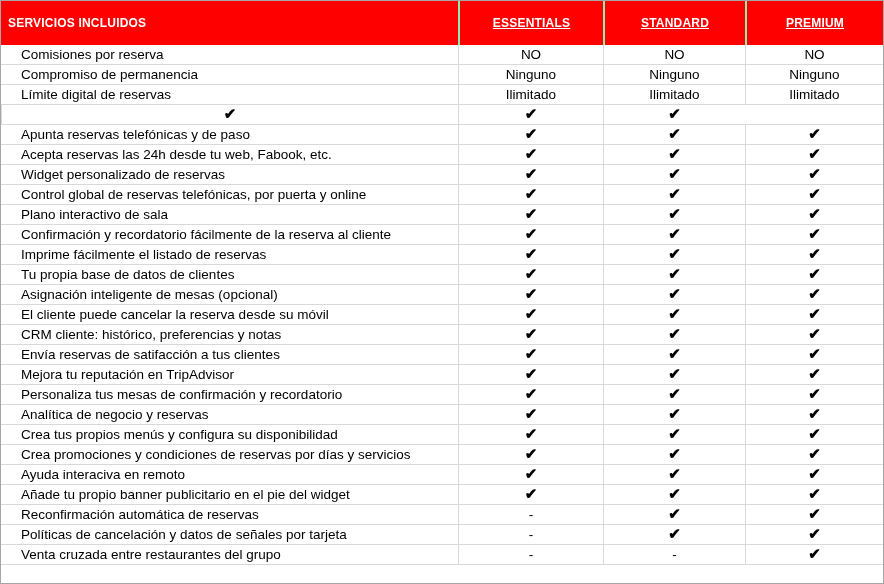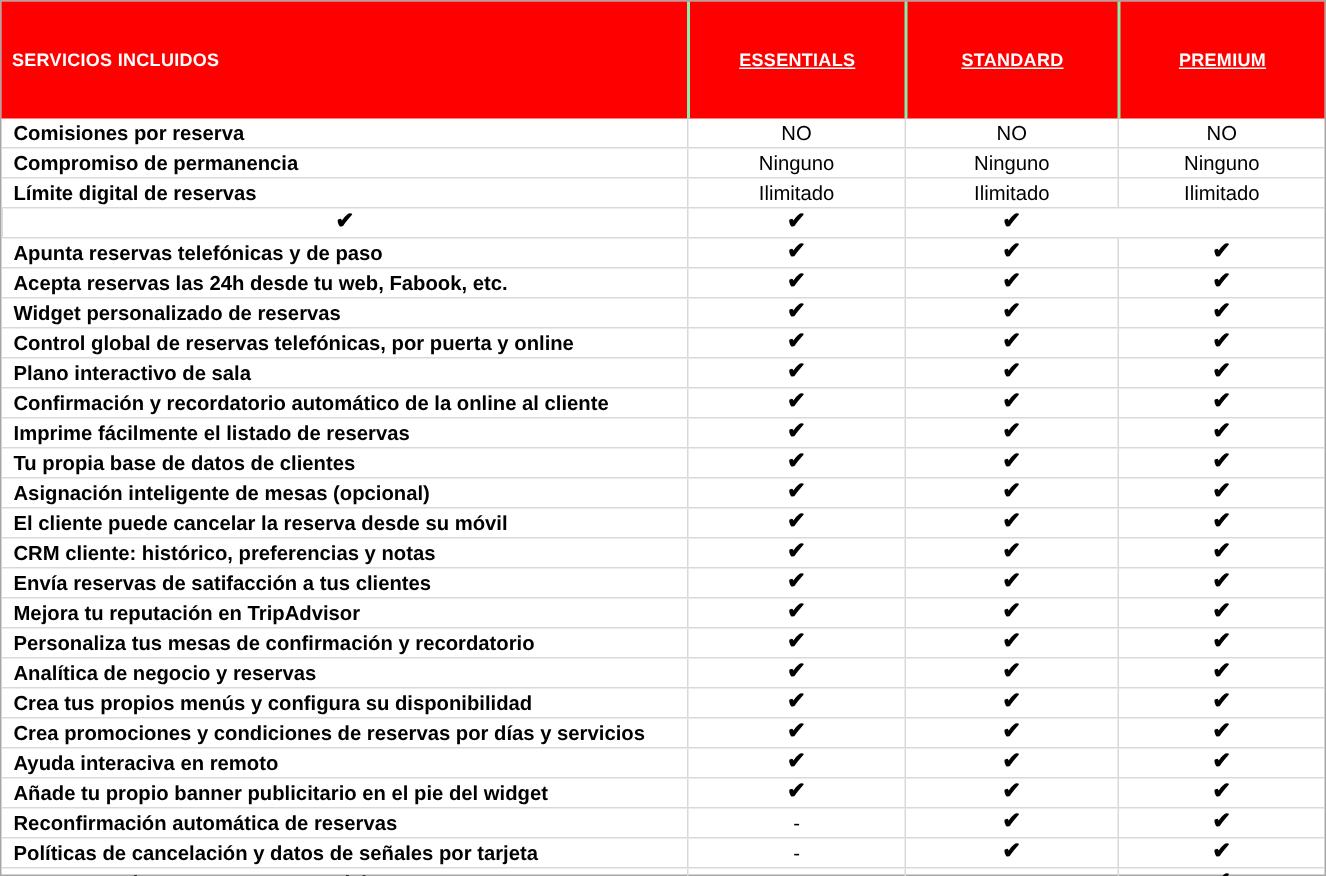--- a/index.html
+++ b/index.html
@@ -13,40 +13,40 @@
   html,body{width:884px;height:584px;background:#ffffff;overflow:hidden;}
   body{font-family:"Liberation Sans", sans-serif;color:var(--body-text);}
   .table{
     width:884px;height:584px;
     border:1px solid var(--outer-border);
     background:#ffffff;
   }
   .header-row{
     display:grid;
     grid-template-columns:457px 145px 142px 138px;
-    height:78px;
+    height:44px;
     background:var(--header-bg);
   }
   .header-cell{
     display:flex;align-items:center;
     color:var(--header-text);
     font-weight:bold;
     font-size:12px;
     letter-spacing:.2px;
   }
   .header-cell.services{justify-content:flex-start;padding-left:7px;}
   .header-cell.plan{justify-content:center;border-left:2px solid #86efac;text-decoration:underline;}
   .row{
     display:grid;
     grid-template-columns:457px 145px 142px 138px;
     height:20px;
     border-bottom:1px solid var(--gridline);
   }
   .cell{display:flex;align-items:center;font-size:13.5px;line-height:1;}
-  .label-cell{justify-content:flex-start;padding-left:8px;white-space:nowrap;overflow:hidden;font-weight:bold;}
+  .label-cell{justify-content:flex-start;padding-left:20px;white-space:nowrap;overflow:hidden;}
   .value-cell{justify-content:center;border-left:1px solid var(--gridline);}
   .value-cell.check{font-size:15px;font-weight:bold;padding-bottom:2px;}
 </style>
 </head>
 <body>
 
 <div class="table">
   <div class="header-row">
     <div class="header-cell services">SERVICIOS INCLUIDOS</div>
     <div class="header-cell plan">ESSENTIALS</div>
@@ -101,21 +101,21 @@
         <div class="cell value-cell check">✔</div>
         <div class="cell value-cell check">✔</div>
       </div>
       <div class="row">
         <div class="cell label-cell">Plano interactivo de sala</div>
         <div class="cell value-cell check">✔</div>
         <div class="cell value-cell check">✔</div>
         <div class="cell value-cell check">✔</div>
       </div>
       <div class="row">
-        <div class="cell label-cell">Confirmación y recordatorio automático de la online al cliente</div>
+        <div class="cell label-cell">Confirmación y recordatorio fácilmente de la reserva al cliente</div>
         <div class="cell value-cell check">✔</div>
         <div class="cell value-cell check">✔</div>
         <div class="cell value-cell check">✔</div>
       </div>
       <div class="row">
         <div class="cell label-cell">Imprime fácilmente el listado de reservas</div>
         <div class="cell value-cell check">✔</div>
         <div class="cell value-cell check">✔</div>
         <div class="cell value-cell check">✔</div>
       </div>

